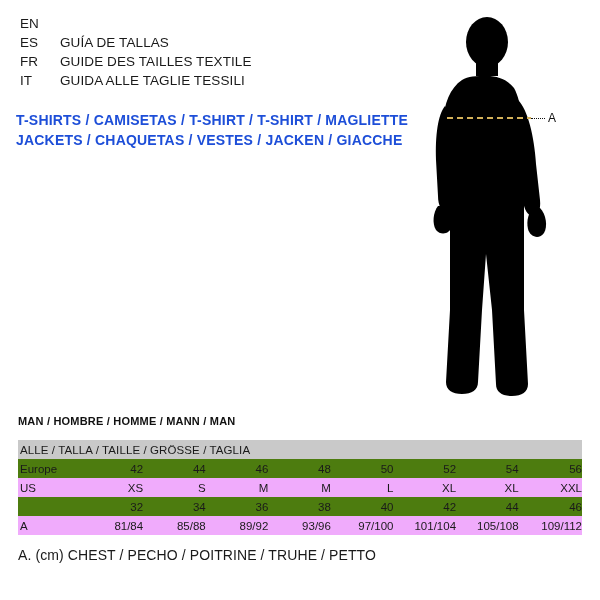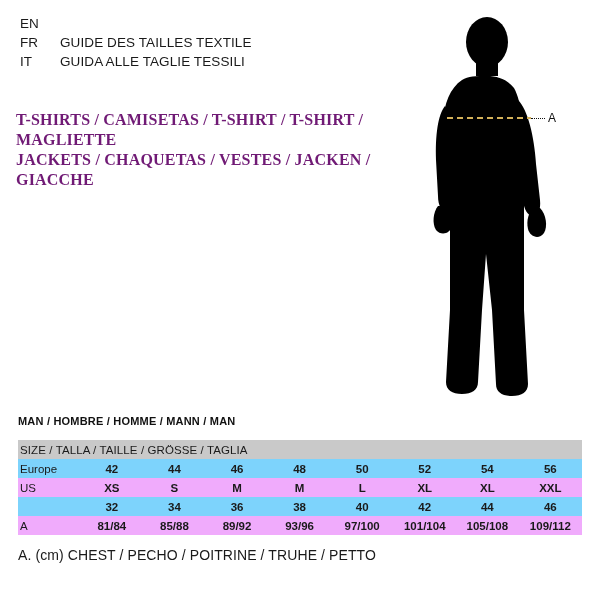--- a/index.html
+++ b/index.html
@@ -45,26 +45,25 @@
   }
 
   
   .cat-block {
     position: absolute;
     left: 16px;
     top: 110px;
     width: 400px;
   }
   .cat-line {
-    font-size: 16px;
+    font-size: 14px;
     font-weight: bold;
     letter-spacing: 0.2px;
     line-height: 20px;
-    color: #701a75;
-    font-family: Liberation Serif, serif;
+    color: #1d4ed8;
   }
 
   
   .figure-wrap {
     position: absolute;
     left: 400px;
     top: 10px;
     width: 200px;
     height: 400px;
   }
@@ -120,48 +119,51 @@
   .col-label {
     width: 86px;
     padding-left: 2px !important;
   }
   .row-head td {
     background: #c9c9c9;
     font-weight: normal;
     letter-spacing: 0.1px;
   }
   .row-a td, .row-c td {
-    background: #7dd3fc;
+    background: #4d7c0f;
   }
   .row-b td, .row-d td {
     background: #f0abfc;
   }
   .cell-val {
-    text-align: center;
-    font-weight: bold;
+    text-align: right;
   }
 
   
   .footnote {
     position: absolute;
     left: 18px;
     top: 547px;
     font-size: 14px;
     letter-spacing: 0.1px;
     color: #1a1a1a;
   }
 </style>
 </head>
 <body>
 
 <div class="page">
 
   <div class="lang-block">
     <div class="lang-row">
       <span class="lang-code">EN</span>
+    </div>
+    <div class="lang-row">
+      <span class="lang-code">ES</span>
+      <span class="lang-text">GUÍA DE TALLAS</span>
     </div>
     <div class="lang-row">
       <span class="lang-code">FR</span>
       <span class="lang-text">GUIDE DES TAILLES TEXTILE</span>
     </div>
     <div class="lang-row">
       <span class="lang-code">IT</span>
       <span class="lang-text">GUIDA ALLE TAGLIE TESSILI</span>
     </div>
   </div>
@@ -223,21 +225,21 @@
     <div class="dash-lead"></div>
     <div class="measure-label">A</div>
   </div>
 
   <div class="man-title">MAN / HOMBRE / HOMME / MANN / MAN</div>
 
   <div class="table-wrap">
     <table class="size-table">
       <tbody>
         <tr class="row-head">
-          <td class="col-label" colspan="9">SIZE / TALLA / TAILLE / GRÖSSE / TAGLIA</td>
+          <td class="col-label" colspan="9">ALLE / TALLA / TAILLE / GRÖSSE / TAGLIA</td>
         </tr>
         <tr class="row-a">
           <td class="col-label">Europe</td>
           <td class="cell-val">42</td>
           <td class="cell-val">44</td>
           <td class="cell-val">46</td>
           <td class="cell-val">48</td>
           <td class="cell-val">50</td>
           <td class="cell-val">52</td>
           <td class="cell-val">54</td>

